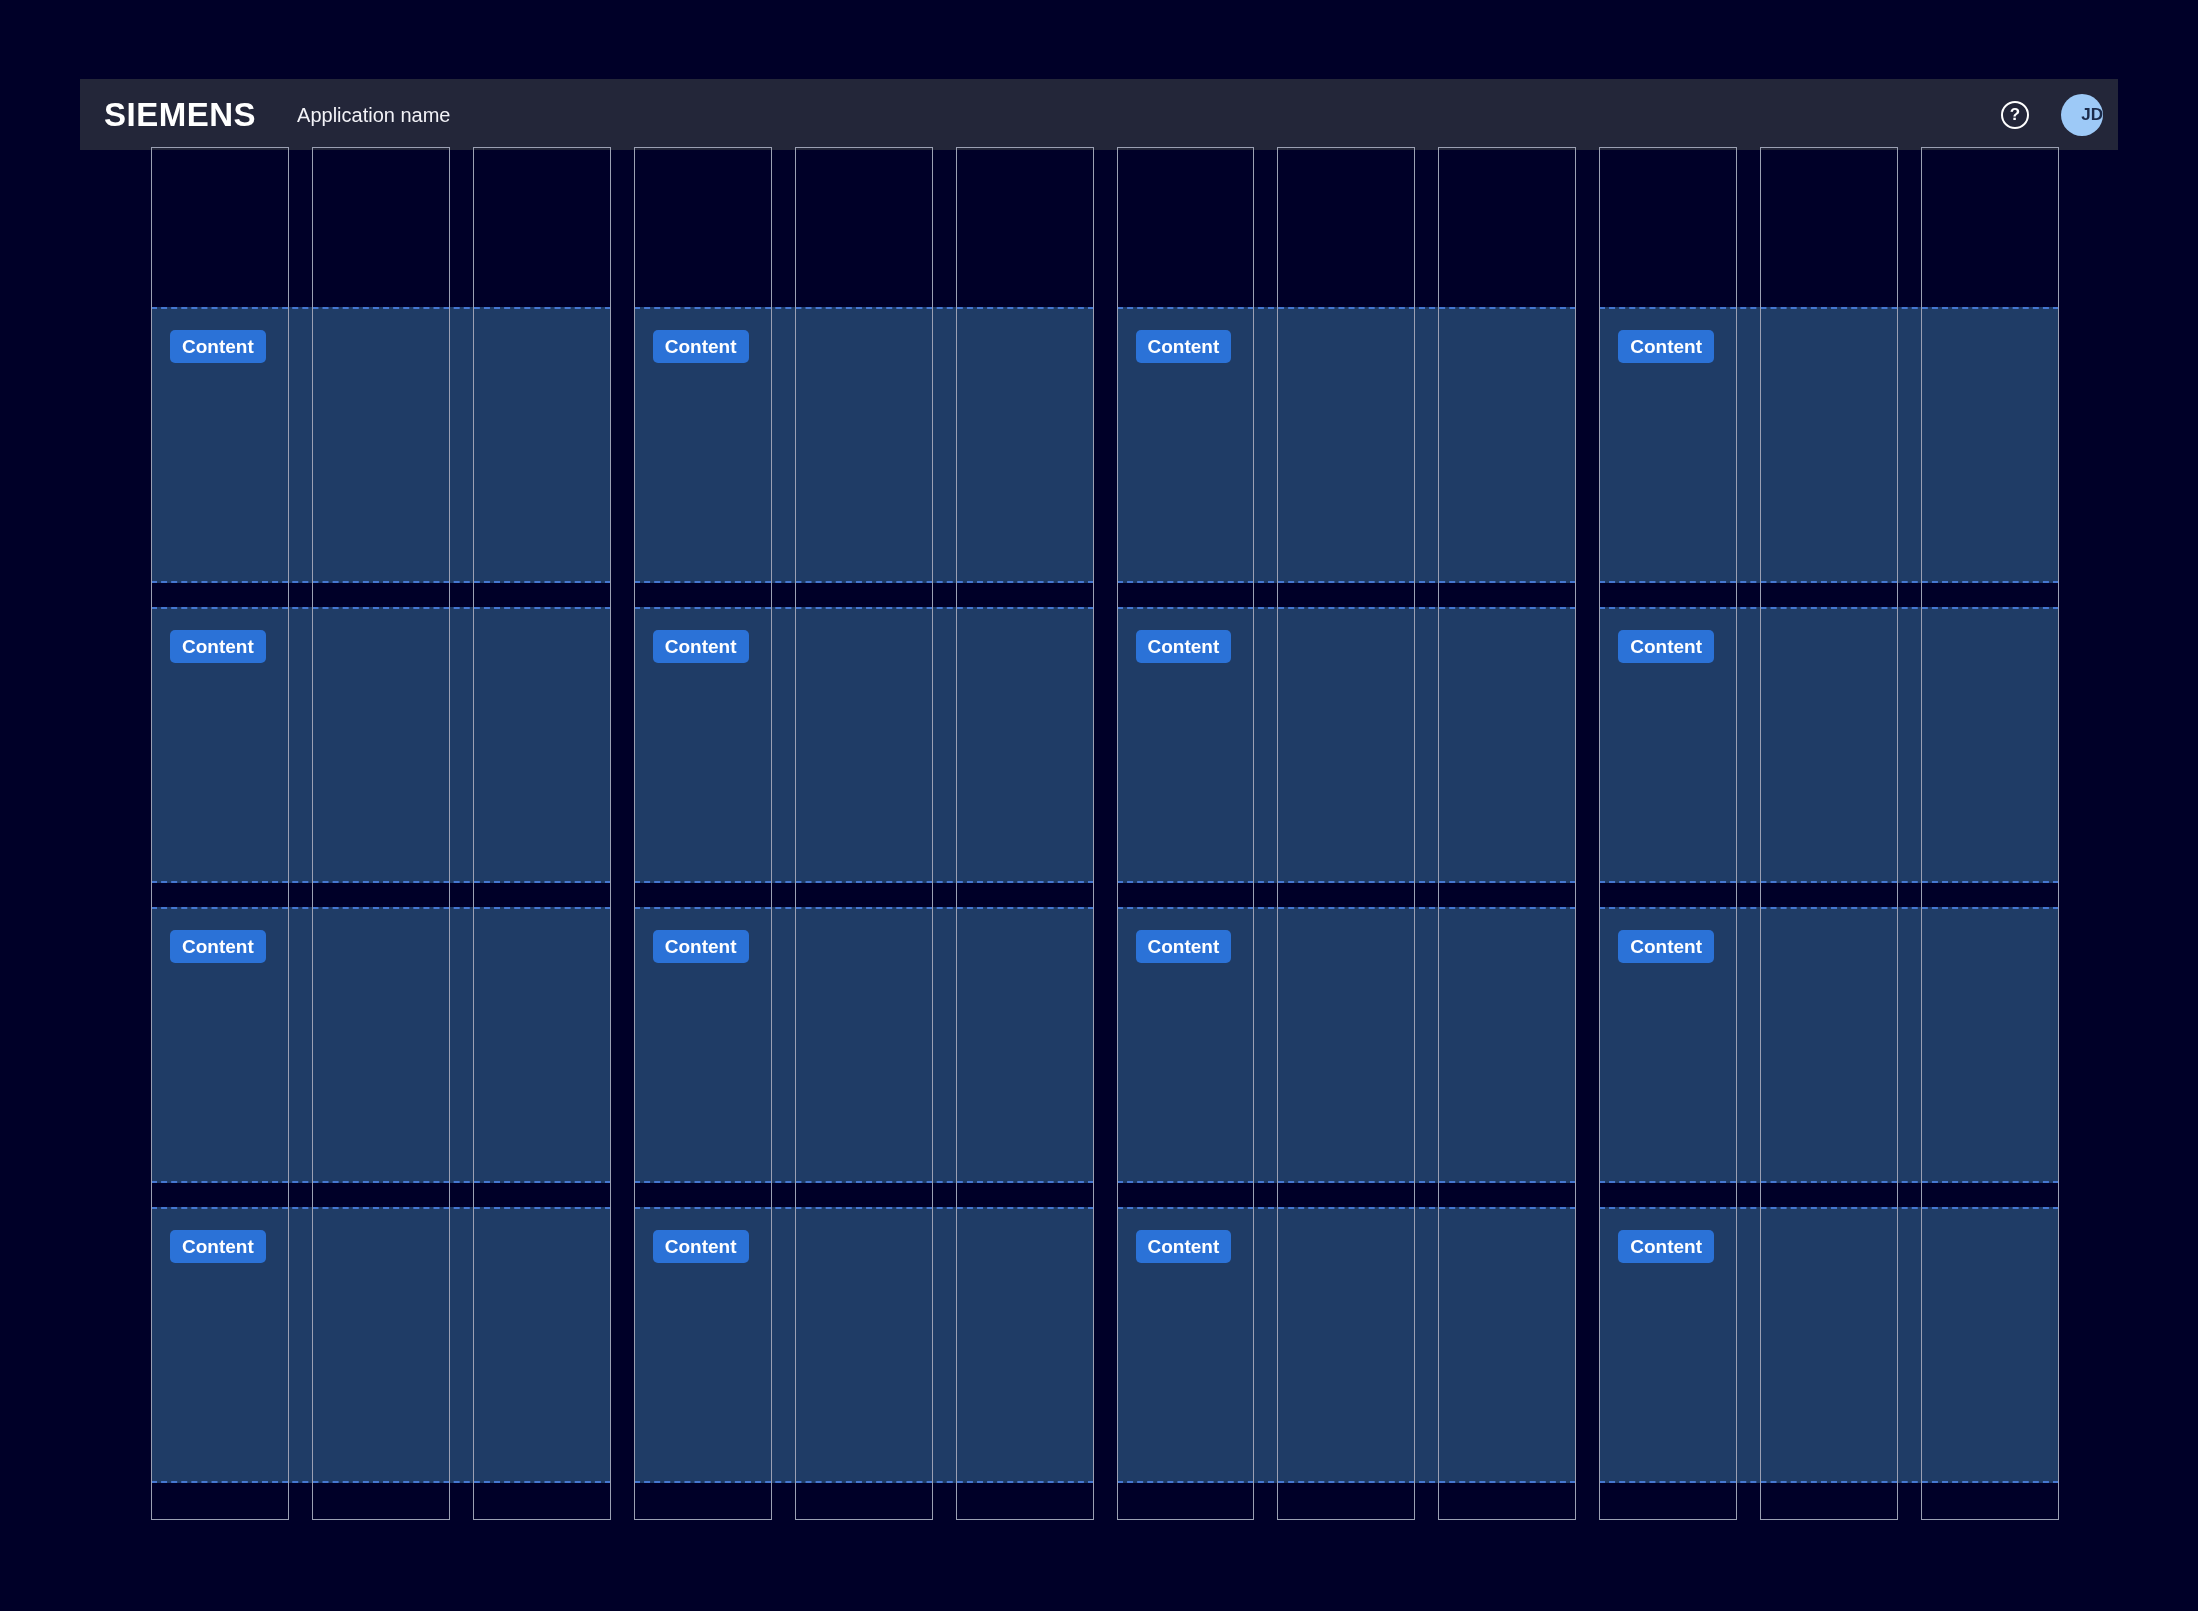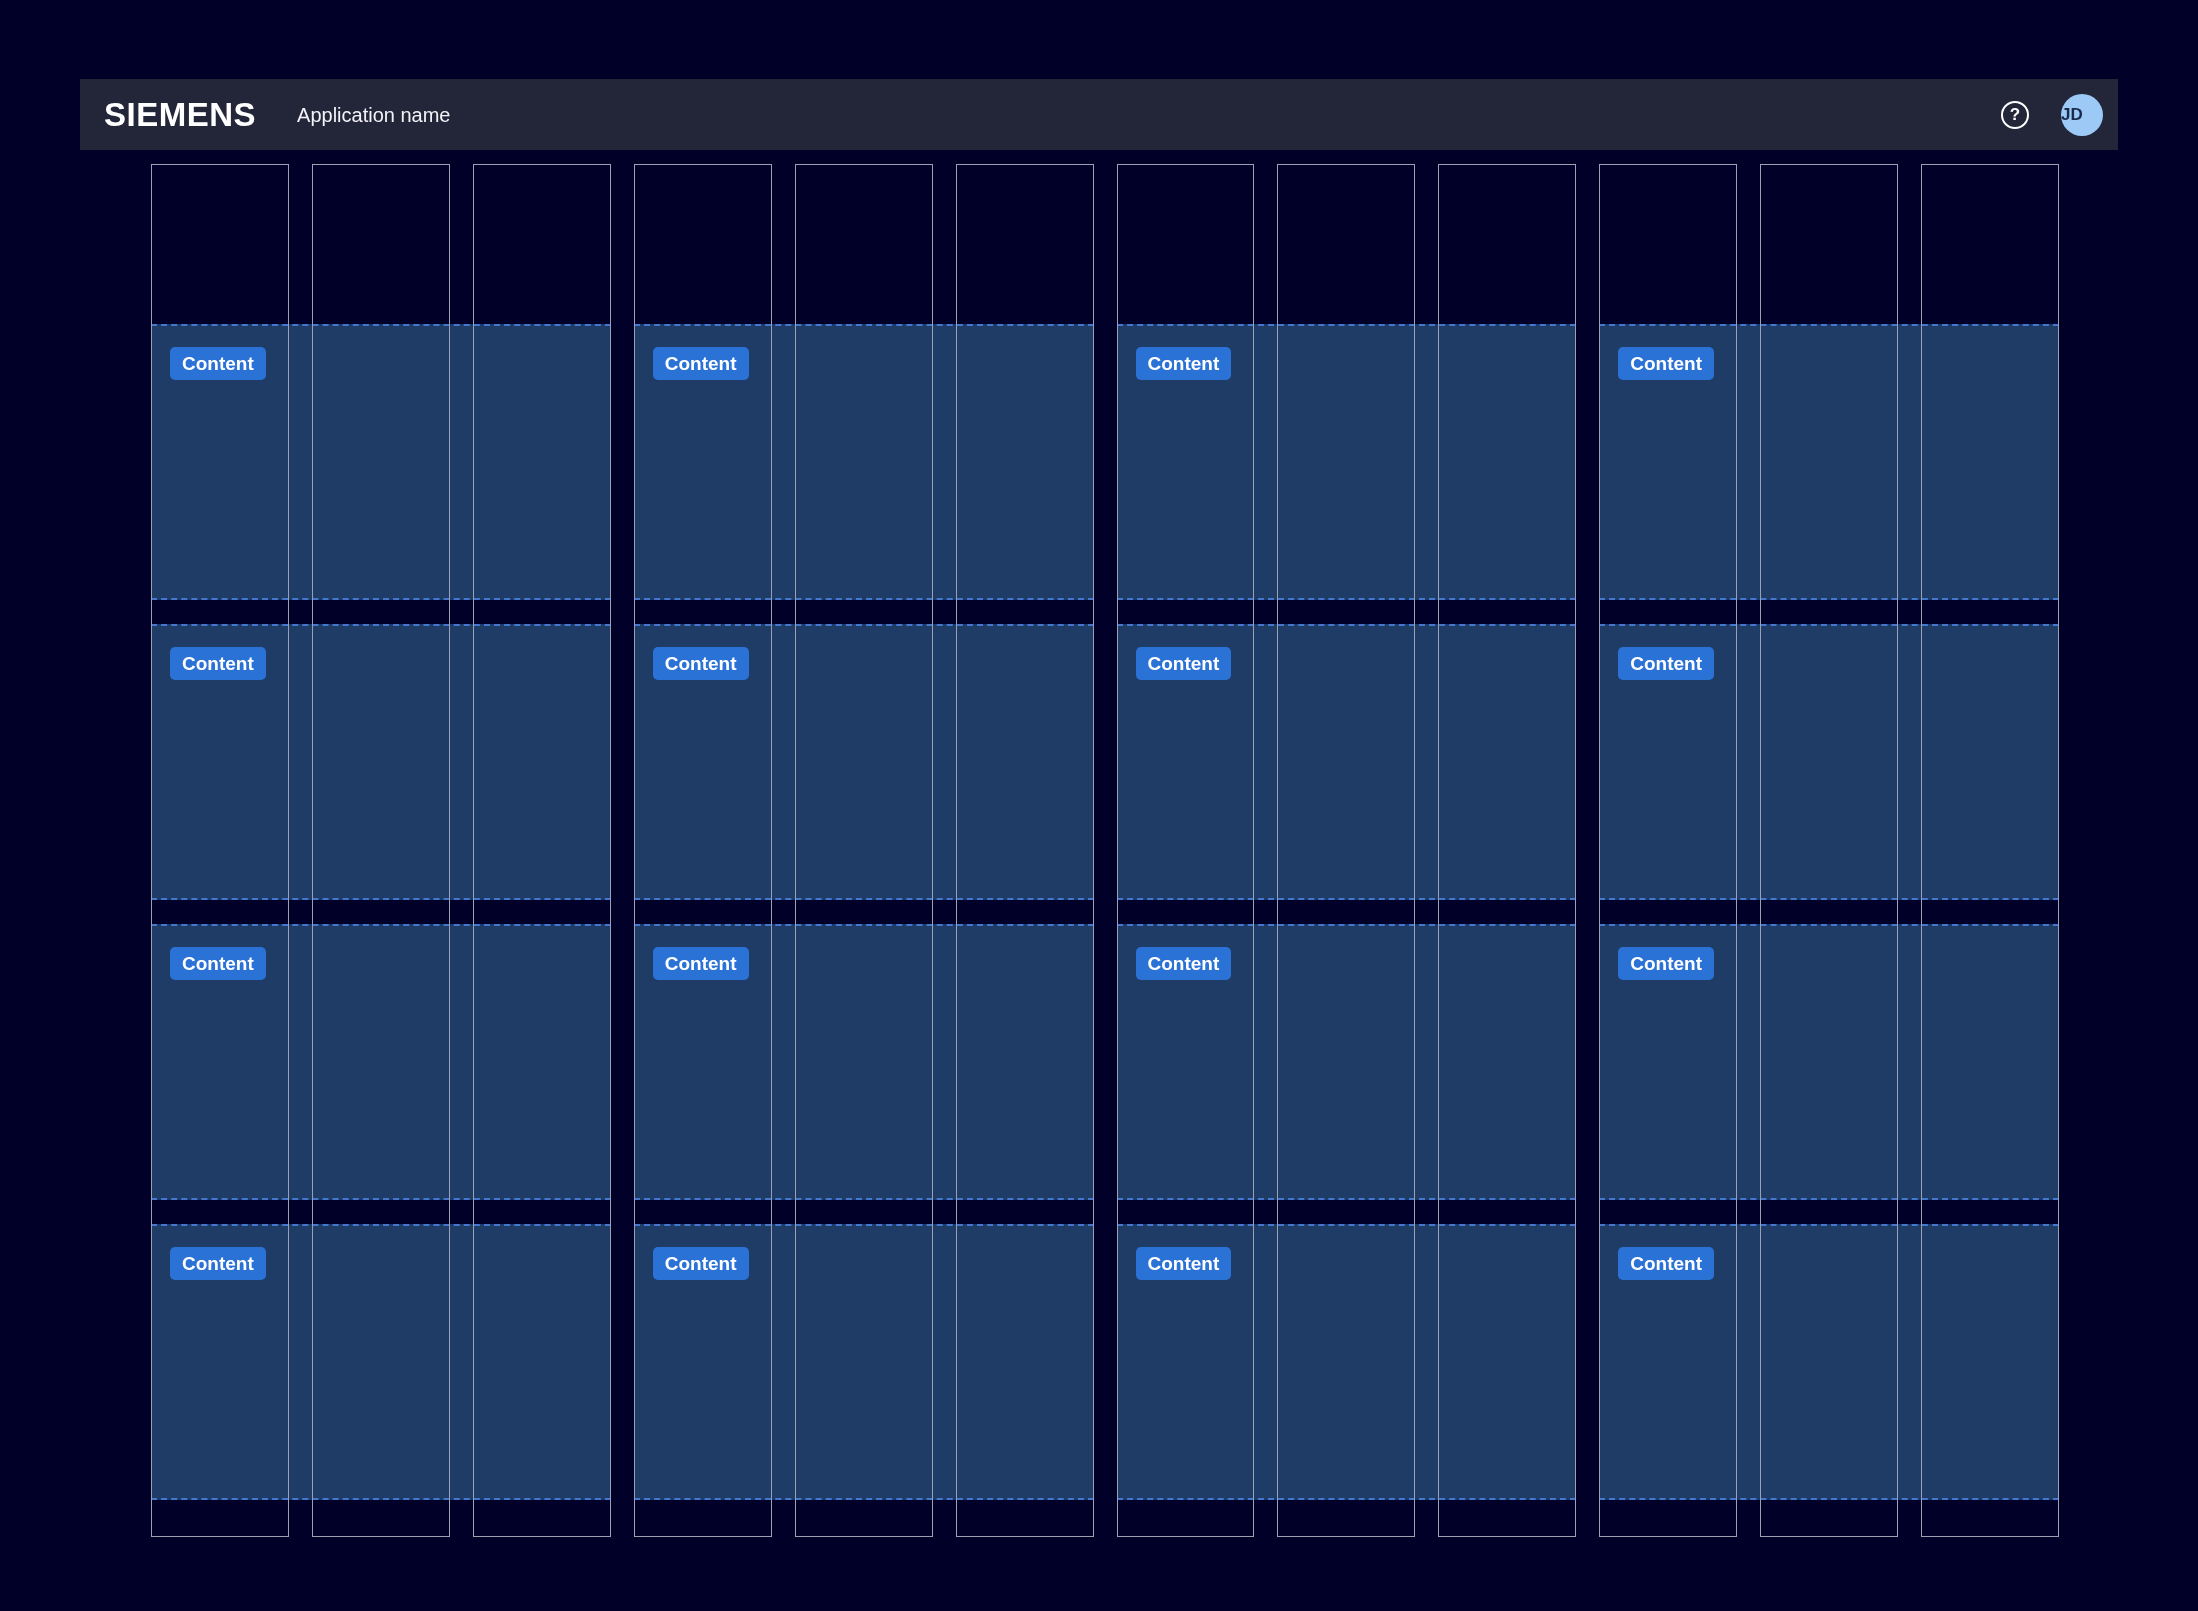--- a/index.html
+++ b/index.html
@@ -68,28 +68,28 @@
   }
   .avatar {
     width: 42px; height: 42px;
     border-radius: 50%;
     background: var(--avatar-bg);
     color: var(--avatar-text);
     font-size: 17px;
     font-weight: 700;
     display: flex;
     align-items: center;
-    justify-content: flex-start;
+    justify-content: flex-end;
     cursor: pointer;
   }
 
   
   .grid-area {
     position: absolute;
-    left: 151px; top: 164px;
+    left: 151px; top: 147px;
     width: 1908px; height: 1373px;
     display: grid;
     grid-template-columns: repeat(12, 1fr);
     grid-template-rows: 160px 276px 24px 276px 24px 276px 24px 276px 37px;
     column-gap: 23px;
   }
   .grid-col {
     grid-row: 1 / -1;
     border: 1px solid var(--column-outline);
     z-index: 2;

